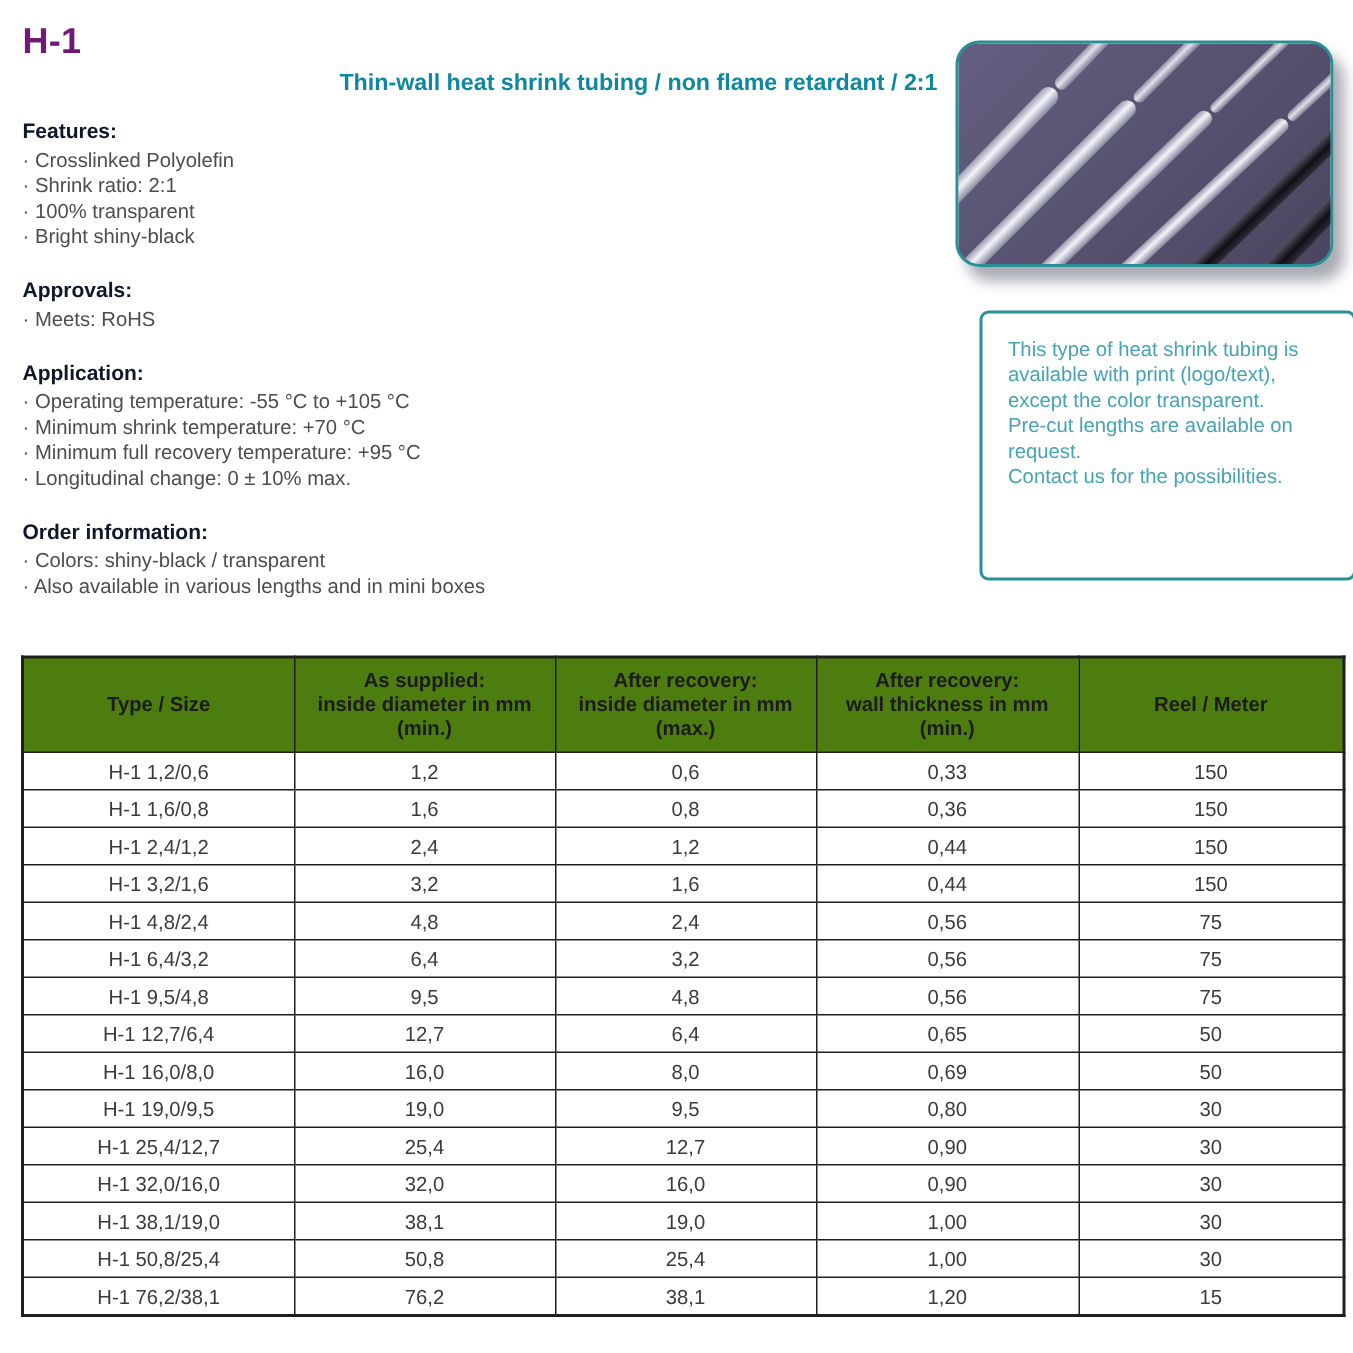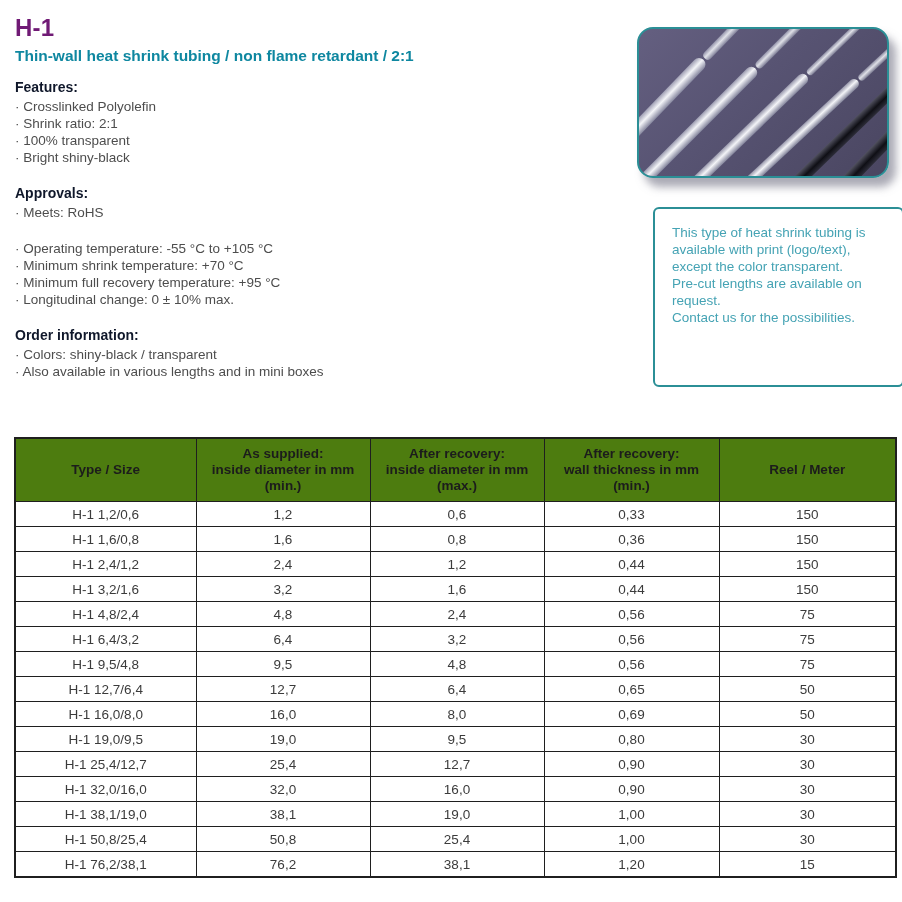--- a/index.html
+++ b/index.html
@@ -6,21 +6,21 @@
   body{
     width:902px;height:902px;background:#ffffff;
     font-family:"Liberation Sans", sans-serif;
     -webkit-font-smoothing:antialiased;
   }
   .page{position:relative;width:902px;height:902px;overflow:hidden;background:#fff;}
 
   
   .hdr{position:absolute;left:15px;top:14px;width:610px;}
   .title{font-size:24px;font-weight:bold;color:#701a75;letter-spacing:0.2px;}
-  .subtitle{font-size:15.5px;font-weight:bold;color:#0e87a0;margin-top:5px;}
+  .subtitle{font-size:15.5px;font-weight:bold;color:#0e87a0;margin-top:5px;text-align:right;}
 
   
   .info-sections{position:absolute;left:15px;top:79px;width:600px;}
   .info-sections section{margin:0 0 19px 0;}
   .info-sections h3{font-size:14px;color:#0f172a;margin:0 0 3px 0;font-weight:bold;}
   .bullet{font-size:13.5px;color:#4d4d4d;line-height:17px;}
   .bullet::before{content:"\00B7  ";}
 
   
   .photo{
@@ -75,20 +75,21 @@
         <div class="bullet">Crosslinked Polyolefin</div>
         <div class="bullet">Shrink ratio: 2:1</div>
         <div class="bullet">100% transparent</div>
         <div class="bullet">Bright shiny-black</div>
       </section>
       <section>
         <h3>Approvals:</h3>
         <div class="bullet">Meets: RoHS</div>
       </section>
       <section>
+        <h3>Application:</h3>
         <div class="bullet">Operating temperature: -55 °C to +105 °C</div>
         <div class="bullet">Minimum shrink temperature: +70 °C</div>
         <div class="bullet">Minimum full recovery temperature: +95 °C</div>
         <div class="bullet">Longitudinal change: 0 ± 10% max.</div>
       </section>
       <section>
         <h3>Order information:</h3>
         <div class="bullet">Colors: shiny-black / transparent</div>
         <div class="bullet">Also available in various lengths and in mini boxes</div>
       </section>

